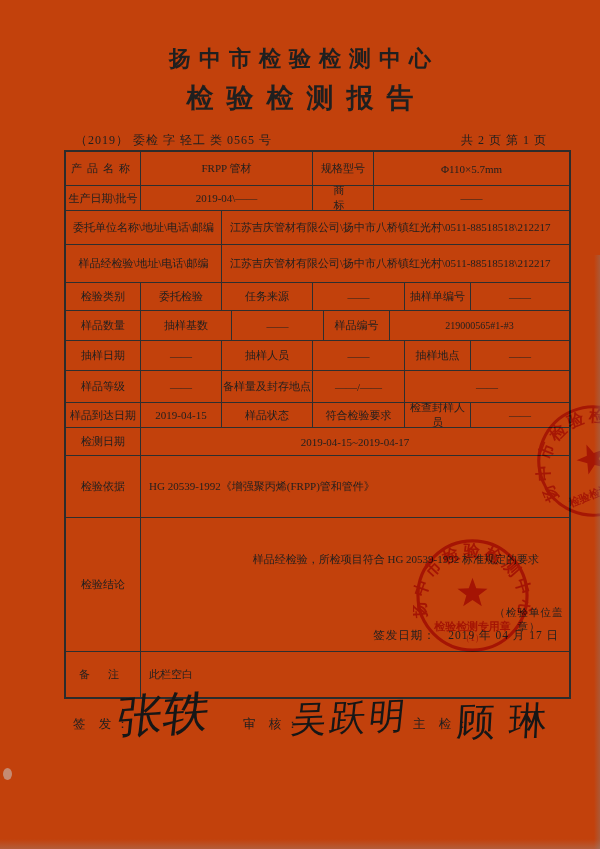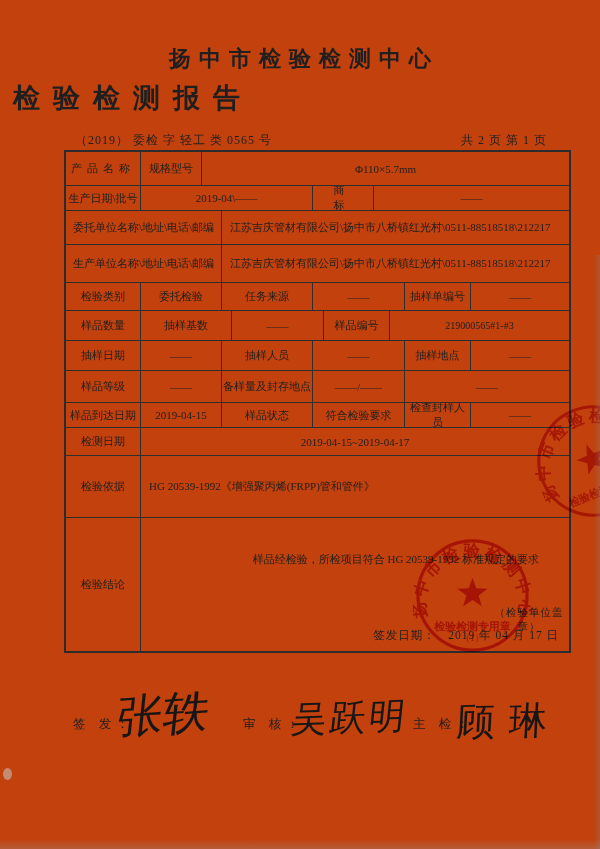--- a/index.html
+++ b/index.html
@@ -3,21 +3,21 @@
 <meta charset="utf-8">
 <style>
   html,body{margin:0;padding:0;background:#9a9a9a;}
   .page{
     position:relative;width:600px;height:849px;background:#c2410c;overflow:hidden;
     font-family:"Liberation Serif","DejaVu Serif",serif;color:#1f1f1f;
   }
   
   .org-title{position:absolute;top:44px;left:0;width:600px;text-align:center;
     font-size:22px;font-weight:bold;letter-spacing:8px;padding-left:8px;box-sizing:border-box;}
-  .report-title{position:absolute;top:80px;left:0;width:600px;
+  .report-title{position:absolute;top:80px;left:0;width:600px;text-align:center;
     font-size:27px;font-weight:bold;letter-spacing:13px;padding-left:13px;box-sizing:border-box;}
   .subline{position:absolute;top:132px;left:75px;width:472px;display:flex;
     justify-content:space-between;font-size:12px;letter-spacing:1px;align-items:center;}
   
   .rtable{position:absolute;left:64px;top:150px;width:507px;box-sizing:border-box;
     border:2px solid #2c2c2c;background:transparent;font-size:11px;}
   .row{display:flex;border-bottom:1.5px solid #2e2e2e;}
   .row:last-child{border-bottom:none;}
   .c{display:flex;align-items:center;justify-content:center;text-align:center;
      border-right:1.5px solid #2e2e2e;box-sizing:border-box;overflow:hidden;}
@@ -63,38 +63,39 @@
   <div class="report-title">检验检测报告</div>
   <div class="subline">
     <span>（2019） 委检 字 轻工 类 0565 号</span>
     <span>共 2 页 第 1 页</span>
   </div>
 
   <div class="rtable">
 
     <div class="row h33">
       <div class="c w75 ls5">产品名称</div>
+      <div class="c w172">FRPP 管材</div>
       <div class="c w61">规格型号</div>
       <div class="c">Φ110×5.7mm</div>
     </div>
 
     <div class="row h24">
       <div class="c w75">生产日期\批号</div>
       <div class="c w172">2019-04\——</div>
       <div class="c w61 ls18">商标</div>
       <div class="c">——</div>
     </div>
 
     <div class="row h33">
       <div class="c w156">委托单位名称\地址\电话\邮编</div>
       <div class="c left">江苏吉庆管材有限公司\扬中市八桥镇红光村\0511-88518518\212217</div>
     </div>
 
     <div class="row h37">
-      <div class="c w156">生产单位名称\地址\电话\邮编</div>
+      <div class="c w156">样品经检验\地址\电话\邮编</div>
       <div class="c left">江苏吉庆管材有限公司\扬中市八桥镇红光村\0511-88518518\212217</div>
     </div>
 
     <div class="row h27">
       <div class="c w75">检验类别</div>
       <div class="c w81">委托检验</div>
       <div class="c w91">任务来源</div>
       <div class="c w92">——</div>
       <div class="c w66">抽样单编号</div>
       <div class="c">——</div>
@@ -146,20 +147,24 @@
 
     <div class="row h133">
       <div class="c w75">检验结论</div>
       <div class="c conc">
         <span class="conc-text">样品经检验，所检项目符合 HG 20539-1992 标准规定的要求</span>
         <span class="stamp-note">（检验单位盖章）</span>
         <span class="issue-date">签发日期：　2019 年 04 月 17 日</span>
       </div>
     </div>
 
+    <div class="row h45">
+      <div class="c w75 ls18">备注</div>
+      <div class="c left">此栏空白</div>
+    </div>
 
   </div>
 
   <div class="sig-area">
     <span class="sig-label lab1">签 发：</span>
     <span class="sig-name sig1">张轶</span>
     <span class="sig-label lab2">审 核：</span>
     <span class="sig-name sig2">吴跃明</span>
     <span class="sig-label lab3">主 检：</span>
     <span class="sig-name sig3">顾琳</span>

